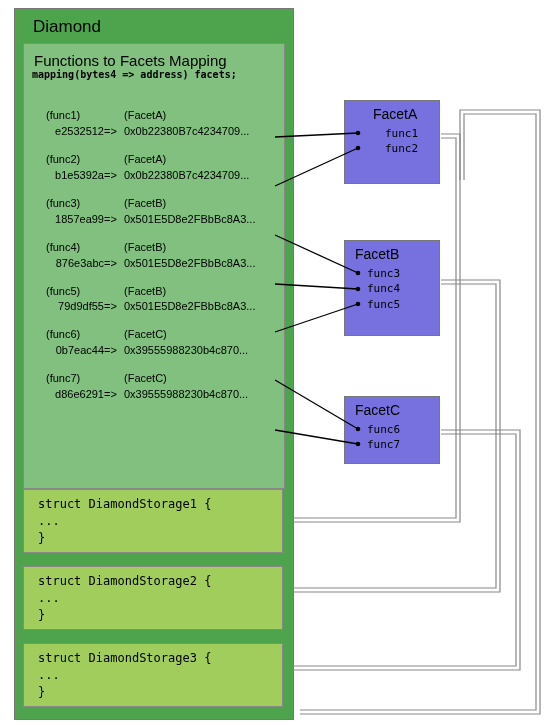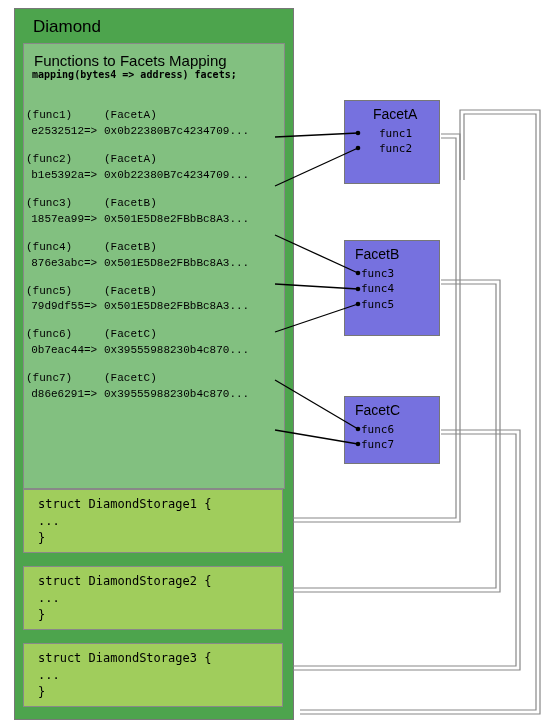--- a/index.html
+++ b/index.html
@@ -45,23 +45,23 @@
   }
   .mapping-decl {
     font-family: monospace;
     font-size: 10px;
     margin-left: 8px;
     margin-bottom: 28px;
     color: #000;
     font-weight: bold;
   }
   .map-entry {
-    font-family: Liberation Mono, monospace;
+    font-family: Liberation Sans, sans-serif;
     font-size: 11px;
-    margin-left: 2px;
+    margin-left: 22px;
     margin-bottom: 12px;
     color: #000;
     line-height: 1.45;
   }
   .map-labels {
     display: flex;
   }
   .map-func-label { width: 78px; }
   .map-row {
     display: flex;
@@ -97,21 +97,21 @@
   }
   .facet-title {
     font-size: 14px;
     color: #000;
     margin-bottom: 4px;
   }
   .facet-func {
     font-family: monospace;
     font-size: 11px;
     color: #000;
-    margin-left: 6px;
+    margin-left: 12px;
     line-height: 1.4;
   }
   .facetA { top: 100px; height: 84px; padding-left: 28px; }
   .facetB { top: 240px; height: 96px; }
   .facetC { top: 396px; height: 68px; }
 
   svg.overlay {
     position: absolute;
     left: 0;
     top: 0;

